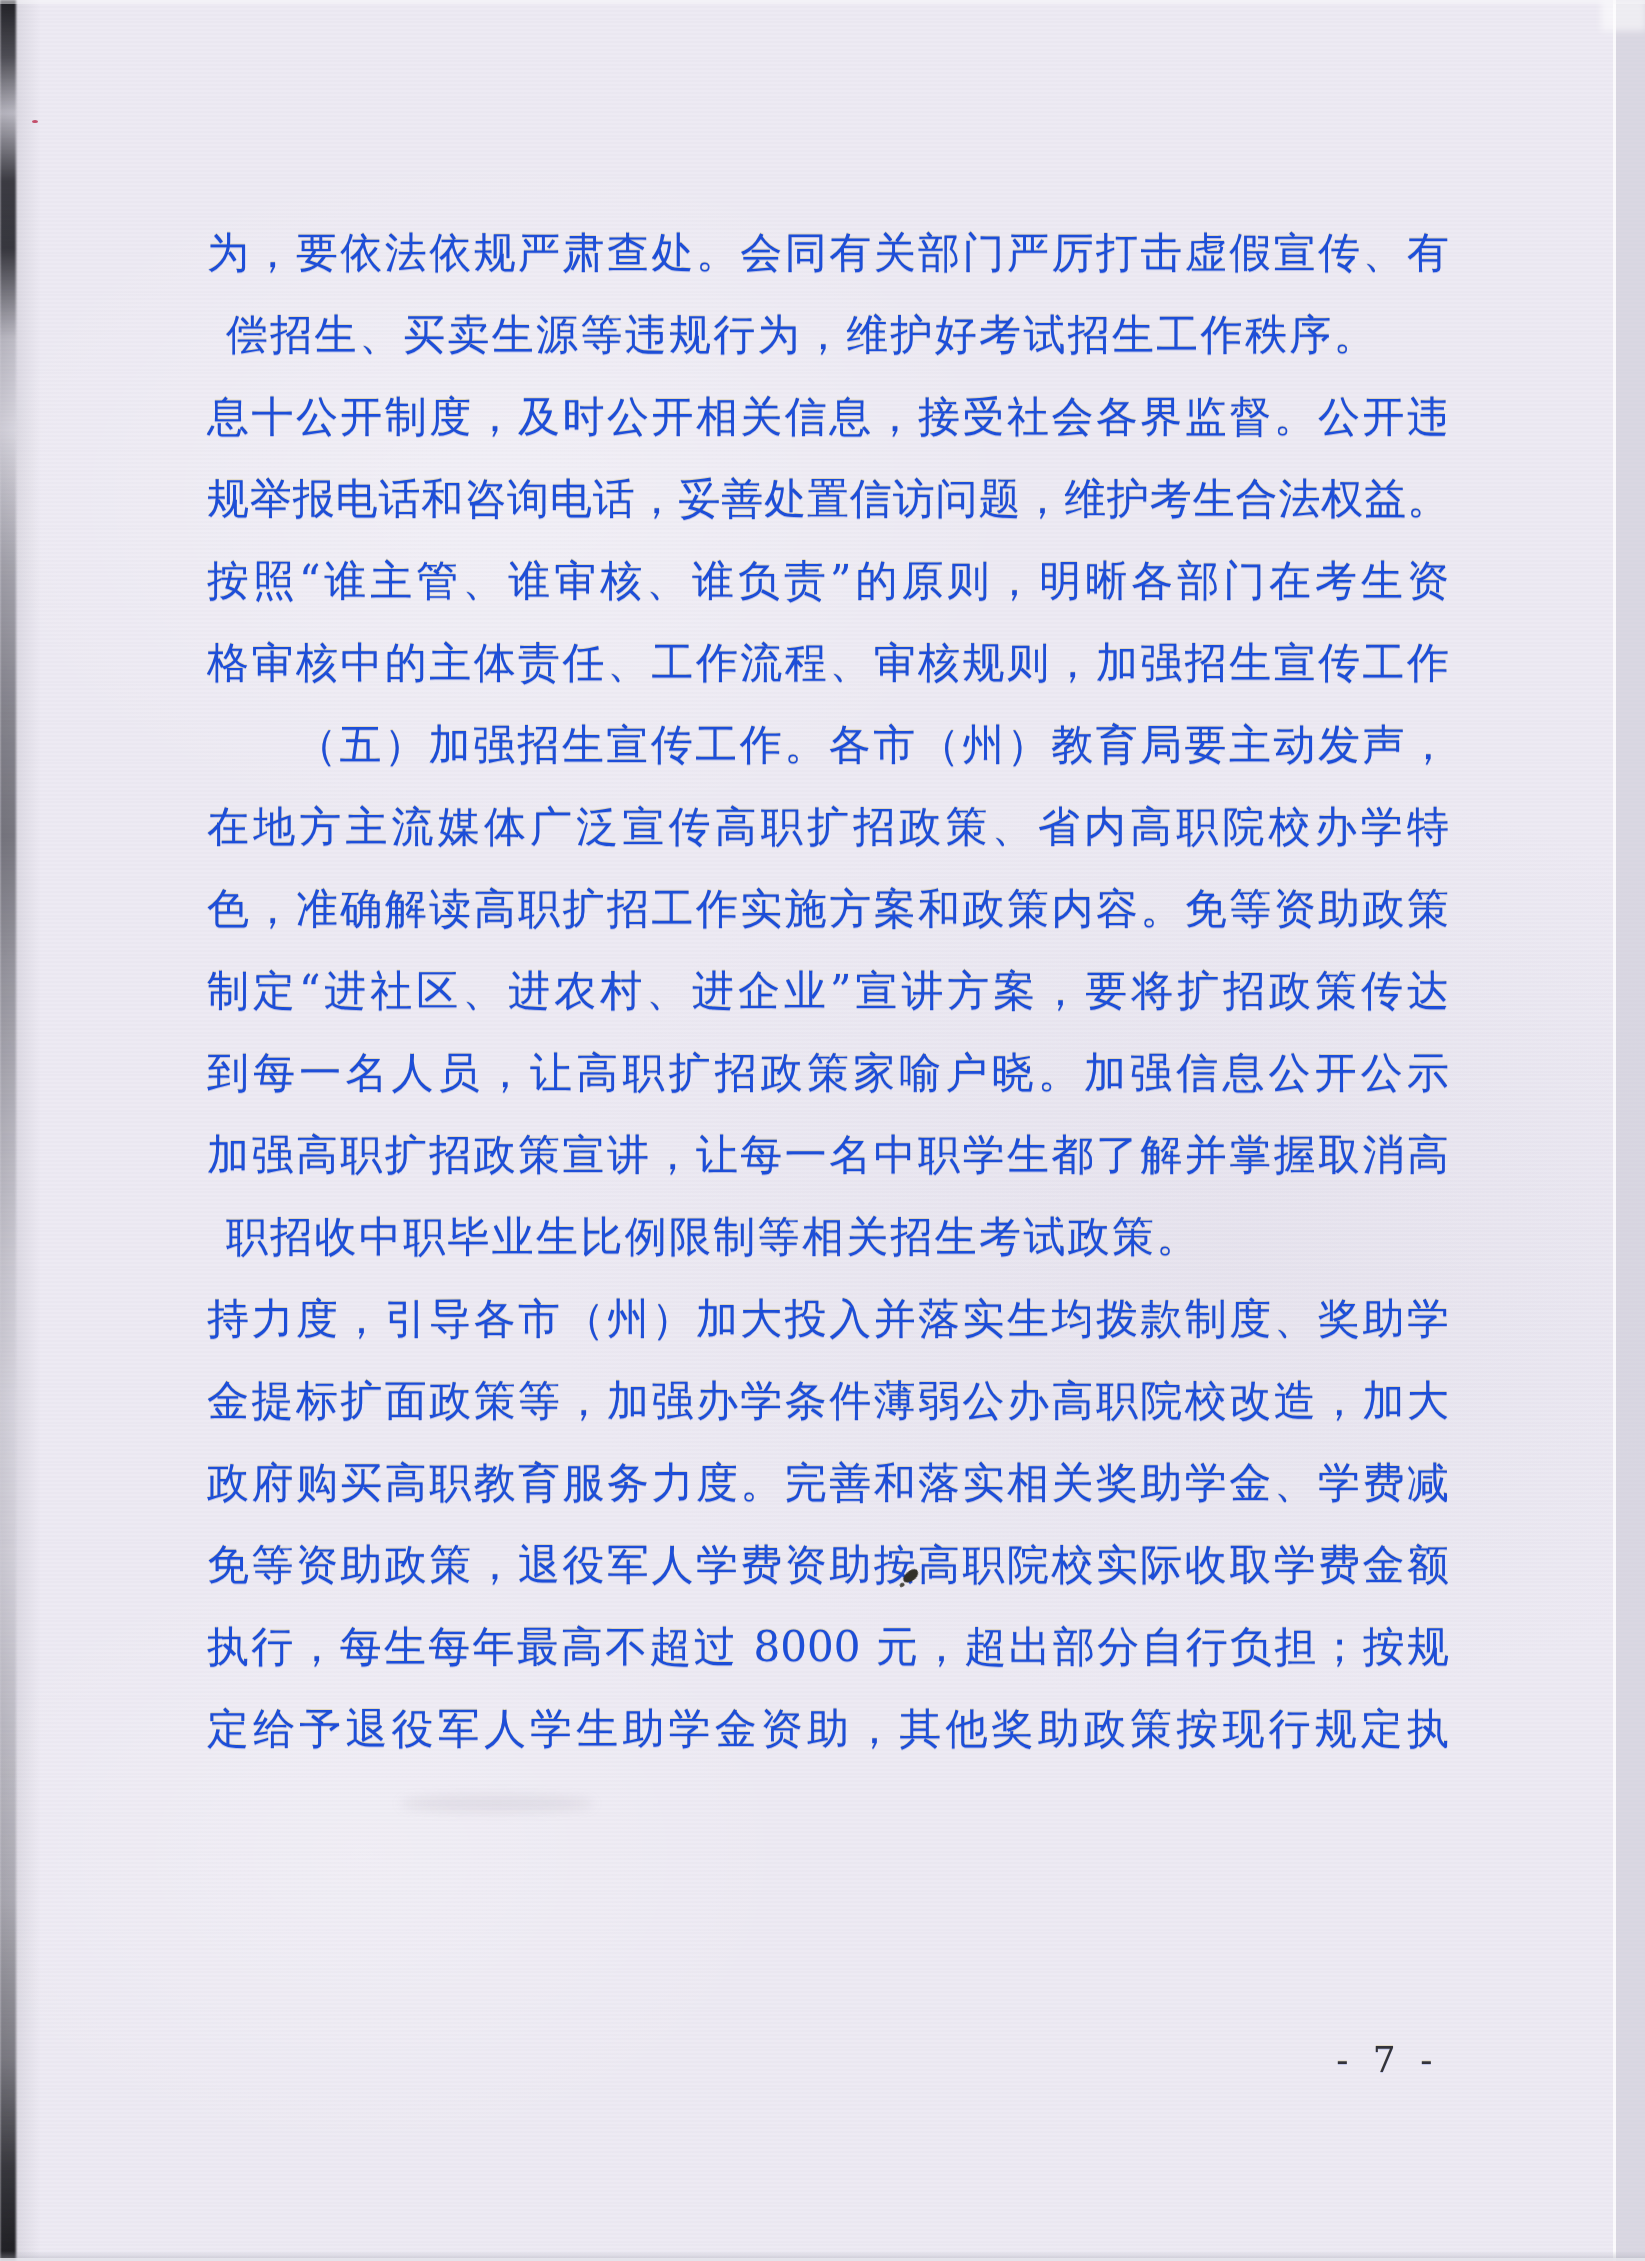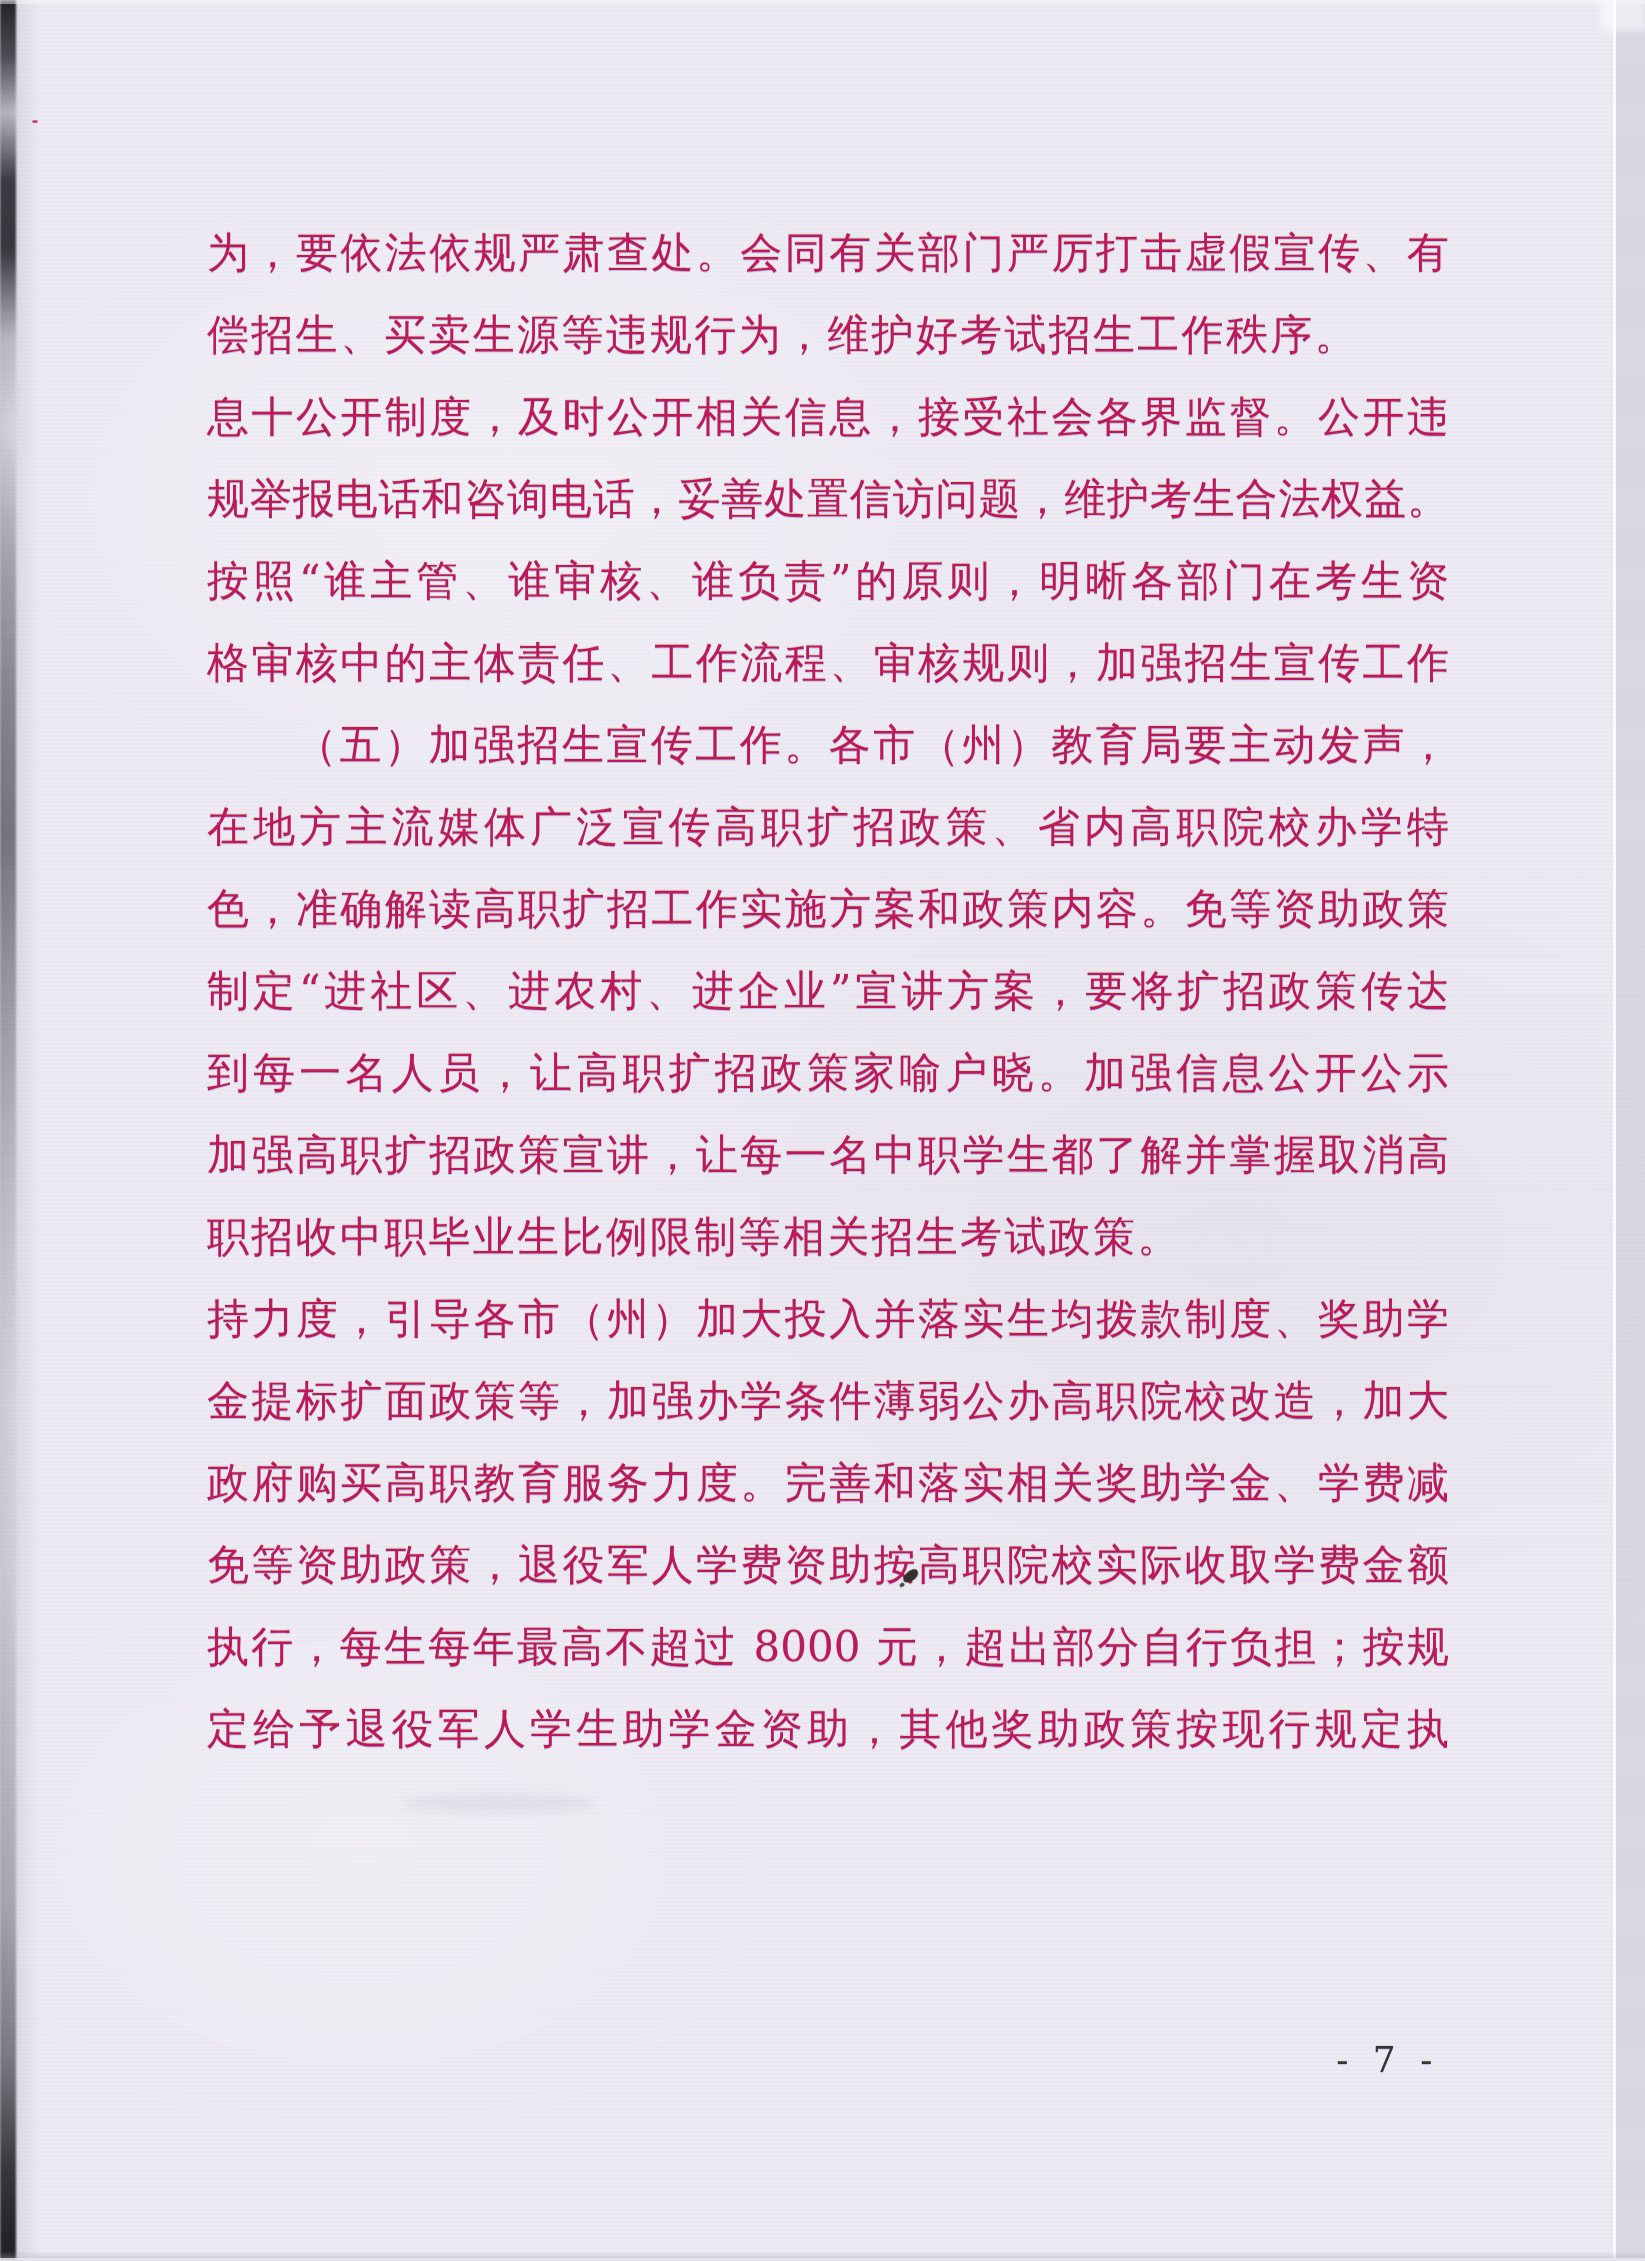--- a/index.html
+++ b/index.html
@@ -87,29 +87,30 @@
   }
   
   .textblock {
     position: absolute; left: 207px; top: 212px; width: 1242px;
   }
   .line {
     height: 82px;
     line-height: 82px;
     font-size: 42px;
     letter-spacing: 0px;
-    color: #be185d;
+    color: #1d4ed8;
     text-align: justify;
     text-align-last: justify;
     text-shadow: 0 -1.3px 0.6px rgba(190,160,30,0.26), 0 1.3px 0.6px rgba(50,80,210,0.26);
   }
   .line.end {
     text-align: left;
     text-align-last: left;
     letter-spacing: 2.3px;
+    margin-left: 19px;
   }
   .line.indent { text-indent: 88px; }
   .pagenum {
     position: absolute; left: 1310px; top: 2037px; width: 155px;
     font-size: 36px; line-height: 45px; letter-spacing: 6.5px;
     text-align: center; color: #33333b;
     text-shadow: 0 -0.6px 0.6px rgba(190,160,30,0.22), 0 0.6px 0.6px rgba(50,80,210,0.22);
   }
 </style>
 </head>

